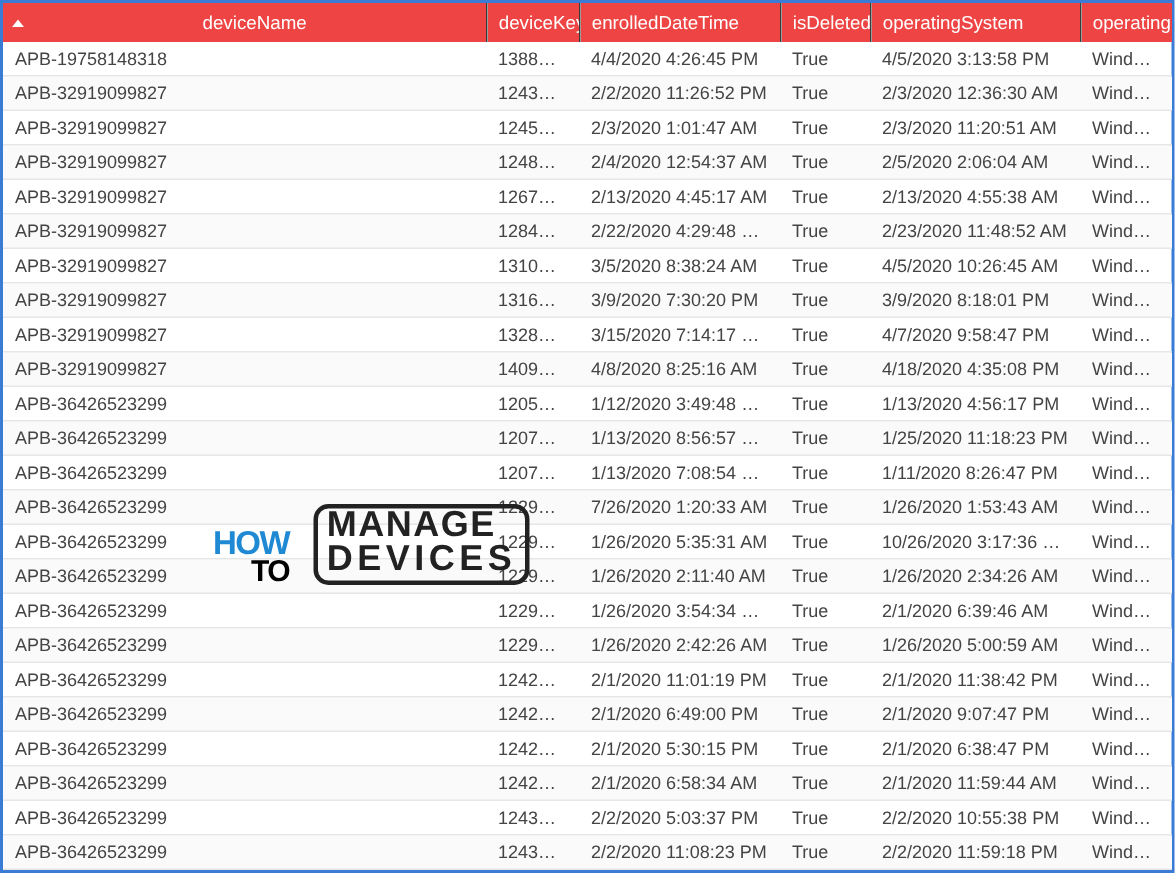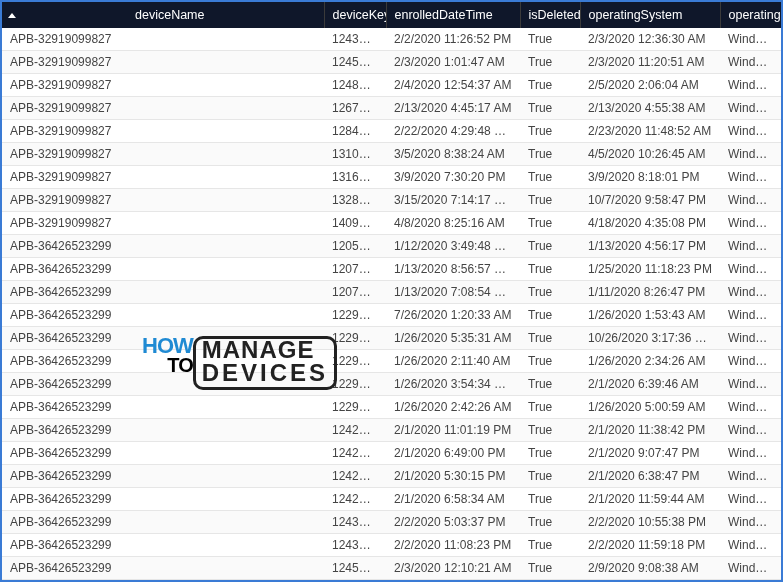--- a/index.html
+++ b/index.html
@@ -20,21 +20,21 @@
     height: 100%;
     overflow-y: auto;
     overflow-x: hidden;
   }
   table {
     border-collapse: collapse;
     width: 100%;
     table-layout: fixed;
   }
   thead th {
-    background: #0f172a;
+    background: #ef4444;
     color: #fff;
     font-weight: 400;
     font-size: 12.5px;
     text-align: left;
     padding: 6px 8px;
     border-right: 1px solid #3a3a3a;
     white-space: nowrap;
     overflow: hidden;
   }
   thead th:first-child { padding-left: 22px; position: relative; }
@@ -67,22 +67,22 @@
   .col-os    { width: 62px; }
   thead .col-name { text-align: center; }
 
   
   .watermark {
     position: absolute;
     left: 140px;
     top: 334px;
     pointer-events: none;
     display: flex;
-    align-items: flex-start;
-    gap: 0;
+    align-items: flex-end;
+    gap: 16px;
   }
   .wm-how { font-family: Arial, sans-serif; font-weight: 900; text-align: right; line-height: 0.9;}
   .wm-how .h { color: #1f8ad3; font-size: 22px; letter-spacing: -1px;}
   .wm-how .t { color: #000000; font-size: 20px; letter-spacing: -1px;}
   .wm-box {
     border: 3px solid #222;
     border-radius: 10px;
     padding: 0 6px 2px 6px;
     font-family: Arial, sans-serif;
     font-weight: 900;
@@ -118,20 +118,28 @@
         </th>
         <th class="col-key"><span>deviceKey</span></th>
         <th class="col-enr"><span>enrolledDateTime</span></th>
         <th class="col-del"><span>isDeleted</span></th>
         <th class="col-sync"><span>operatingSystem</span></th>
         <th class="col-os"><span>operatingSystem</span></th>
       </tr>
     </thead>
     <tbody id="rows">
         <tr>
+          <td class="col-name">APB-19758148318</td>
+          <td class="col-key">1388630</td>
+          <td class="col-enr">4/4/2020 4:26:45 PM</td>
+          <td class="col-del">True</td>
+          <td class="col-sync">4/5/2020 3:13:58 PM</td>
+          <td class="col-os">Windows</td>
+        </tr>
+        <tr>
           <td class="col-name">APB-32919099827</td>
           <td class="col-key">1243159</td>
           <td class="col-enr">2/2/2020 11:26:52 PM</td>
           <td class="col-del">True</td>
           <td class="col-sync">2/3/2020 12:36:30 AM</td>
           <td class="col-os">Windows</td>
         </tr>
         <tr>
           <td class="col-name">APB-32919099827</td>
           <td class="col-key">1245111</td>
@@ -178,21 +186,21 @@
           <td class="col-enr">3/9/2020 7:30:20 PM</td>
           <td class="col-del">True</td>
           <td class="col-sync">3/9/2020 8:18:01 PM</td>
           <td class="col-os">Windows</td>
         </tr>
         <tr>
           <td class="col-name">APB-32919099827</td>
           <td class="col-key">1328350</td>
           <td class="col-enr">3/15/2020 7:14:17 PM</td>
           <td class="col-del">True</td>
-          <td class="col-sync">10/7/2020 9:58:47 PM</td>
+          <td class="col-sync">4/7/2020 9:58:47 PM</td>
           <td class="col-os">Windows</td>
         </tr>
         <tr>
           <td class="col-name">APB-32919099827</td>
           <td class="col-key">1409187</td>
           <td class="col-enr">4/8/2020 8:25:16 AM</td>
           <td class="col-del">True</td>
           <td class="col-sync">4/18/2020 4:35:08 PM</td>
           <td class="col-os">Windows</td>
         </tr>

